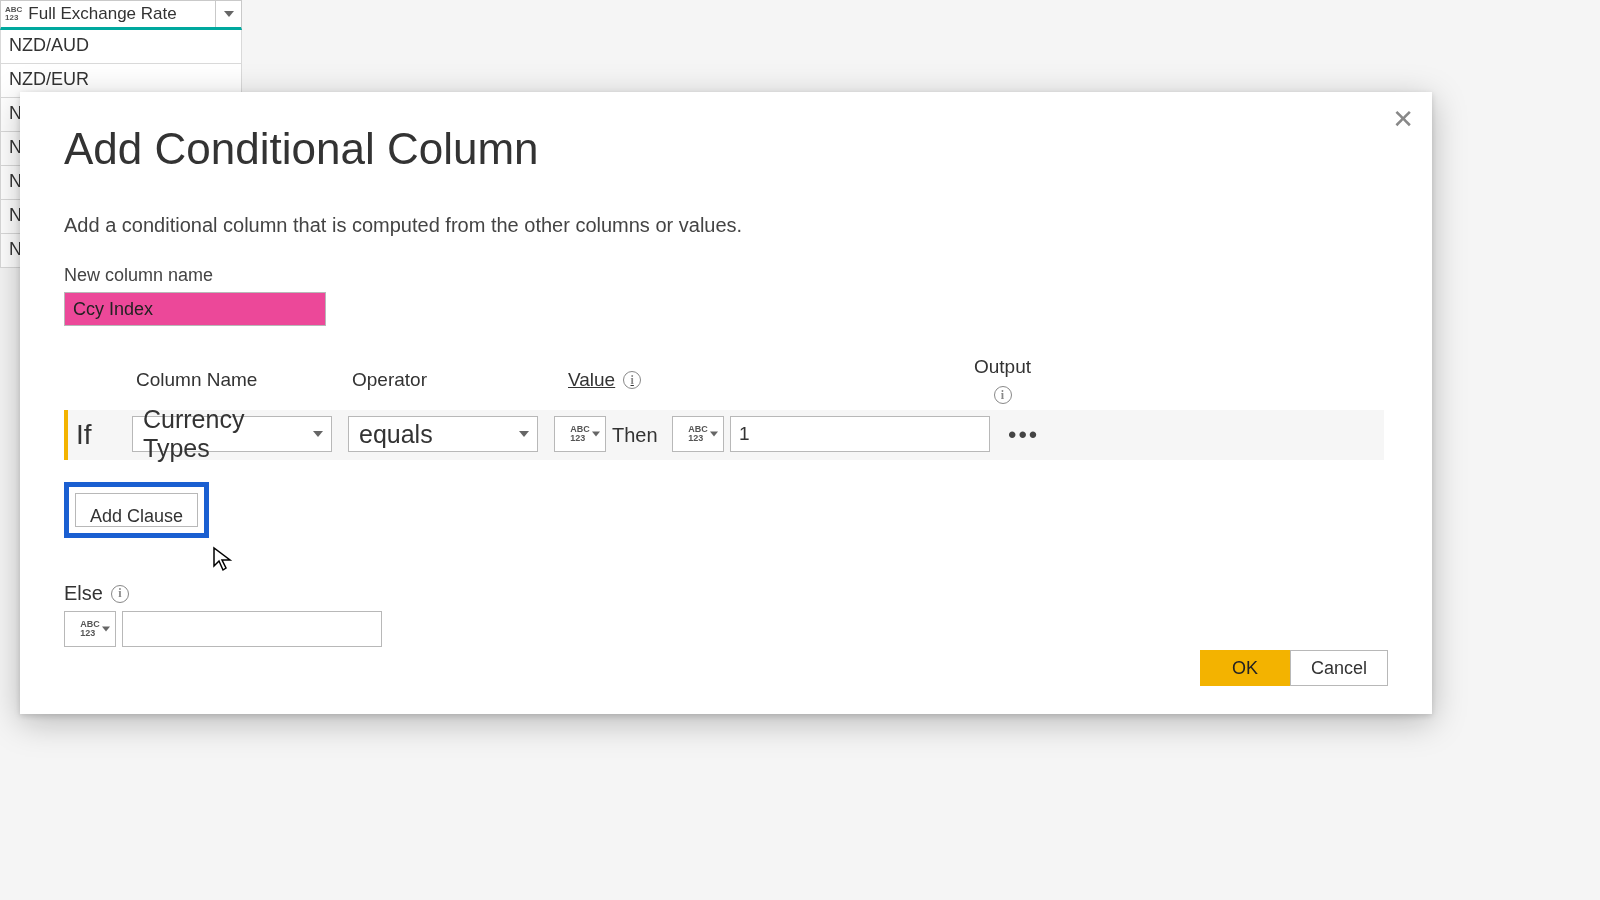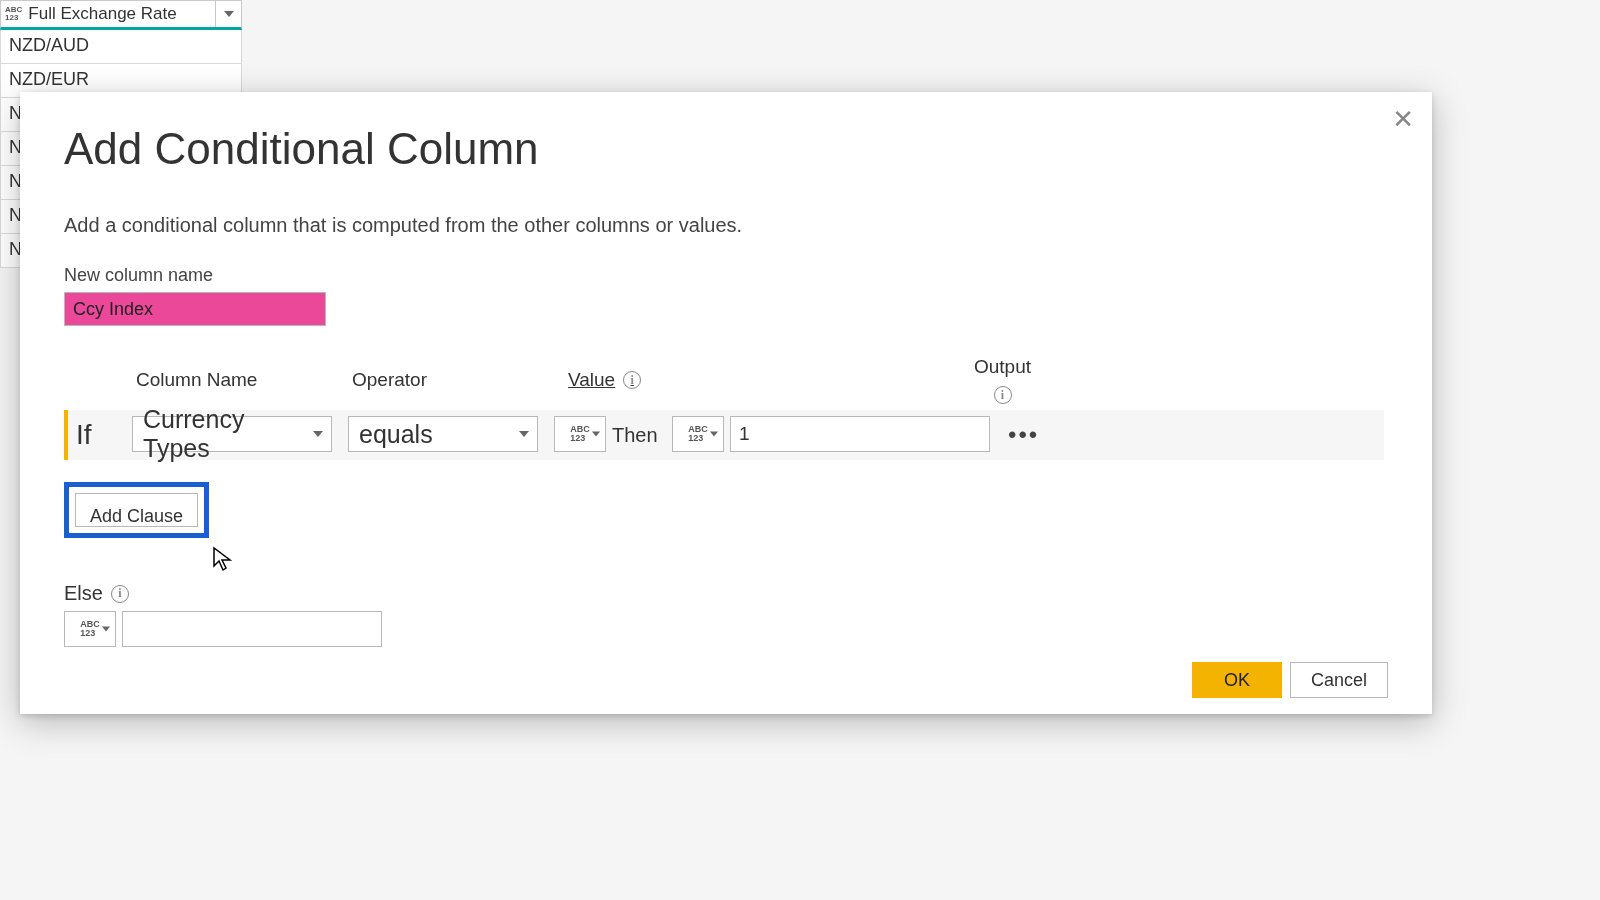--- a/index.html
+++ b/index.html
@@ -253,23 +253,23 @@
       justify-content: center;
       font-size: 12px;
       color:#888;
       font-weight:600;
       font-family: serif;
     }
 
     .dlg-footer {
       position: absolute;
       right: 44px;
-      bottom: 16px;
-      display: flex;
-      gap: 8px;
+      bottom: 28px;
+      display: flex;
+      gap: 0;
     }
     .btn {
       height: 36px;
       min-width: 90px;
       border: 1px solid #b8b8b8;
       background:#fff;
       font-size: 18px;
       color:#333;
       cursor:pointer;
       padding: 0 20px;

